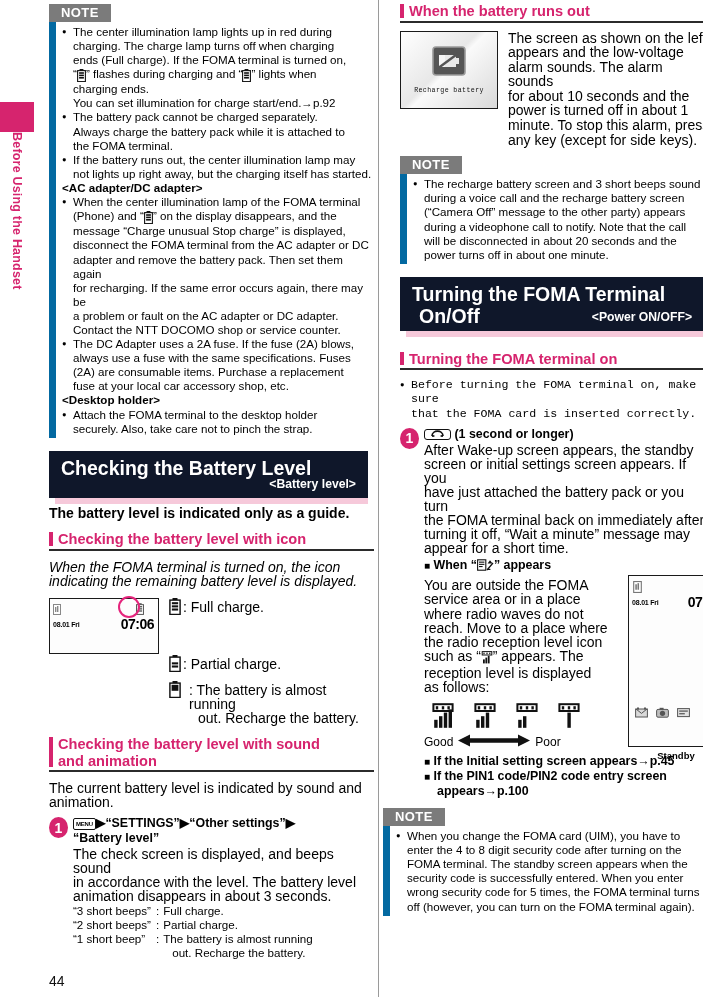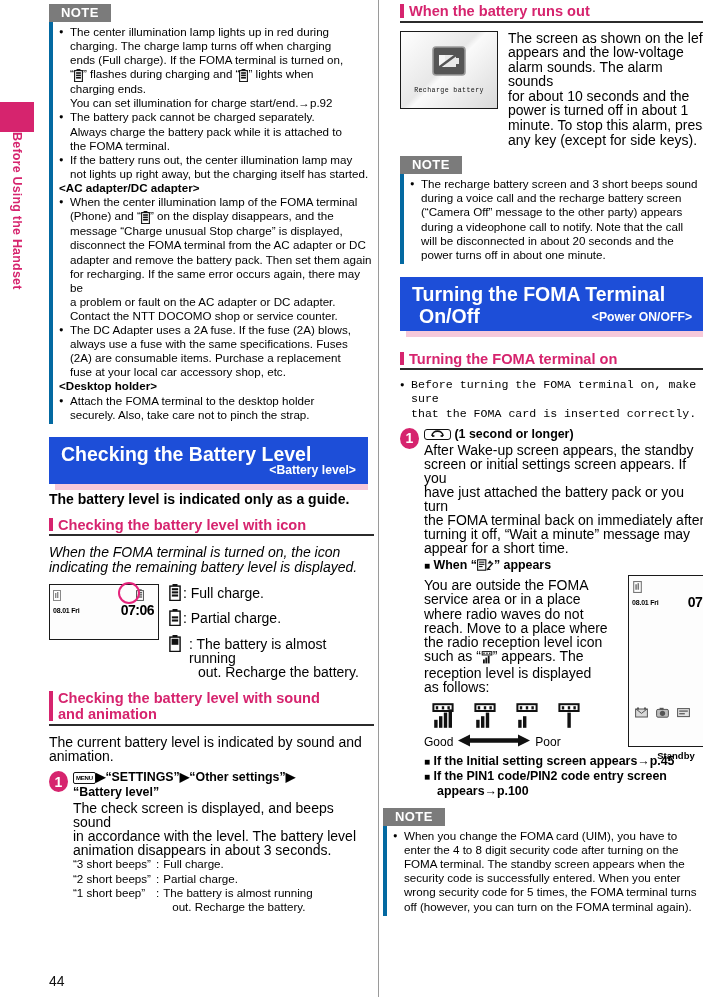--- a/index.html
+++ b/index.html
@@ -54,31 +54,31 @@
   .subhead { font-weight: bold; font-size: 11.6px; line-height: 14.3px; }
 
   
   .note { margin: 0; }
   .note .tag {
     display: inline-block; background: #7b7b7b; color: #fff;
     font-weight: bold; font-size: 13px; letter-spacing: .4px;
     padding: 1px 12px 2px 12px;
   }
   .note .body {
-    border-left: 4px solid #0369a1; padding: 3px 0 2px 6px; margin-top: 0px;
+    border-left: 7px solid #0369a1; padding: 3px 0 2px 6px; margin-top: 0px;
   }
 
   
   .banner { position: relative; margin: 0; }
   .banner .shadow {
     position: absolute; left: 6px; top: 6px; right: 0px; bottom: -6px;
     background: #f6c9da;
   }
   .banner .bar {
-    position: relative; background: #1d4ed8; color: #fff;
+    position: relative; background: #0f172a; color: #fff;
     padding: 6px 10px 7px 12px;
   }
   .banner .ttl { font-size: 19.5px; font-weight: bold; line-height: 22px; }
   .banner .sub {
     font-size: 12.2px; font-weight: bold; text-align: right;
     margin-top: -2px; padding-right: 2px;
   }
   .banner.two .bar { padding-bottom: 4px; }
   .banner .row2 { display: flex; align-items: flex-end; justify-content: space-between; margin-left: 7px; }
 
@@ -287,21 +287,21 @@
               <svg width="12" height="17" viewBox="0 0 9 13">
                 <rect x="2.6" y="0" width="3.8" height="1.6" fill="#111"></rect>
                 <rect x="0.6" y="1.6" width="7.8" height="11" fill="none" stroke="#111" stroke-width="1.1"></rect>
                 <rect x="2.1" y="3.2" width="4.8" height="1.6" fill="#111"></rect>
                 <rect x="2.1" y="5.6" width="4.8" height="1.6" fill="#111"></rect>
                 <rect x="2.1" y="8" width="4.8" height="1.6" fill="#111"></rect>
               </svg>
             </span>
           <span class="body-txt" style="padding-top:2px;">: Full charge.</span>
         </div>
-        <div style="display:flex; align-items:flex-start; gap:2px; height:26px;">
+        <div style="display:flex; align-items:flex-start; gap:2px; height:26px;margin-top:32px;">
           <span class="bat">
               <svg width="12" height="17" viewBox="0 0 9 13">
                 <rect x="2.6" y="0" width="3.8" height="1.6" fill="#111"></rect>
                 <rect x="0.6" y="1.6" width="7.8" height="11" fill="none" stroke="#111" stroke-width="1.1"></rect>
                 <rect x="2.1" y="5.6" width="4.8" height="1.6" fill="#111"></rect>
                 <rect x="2.1" y="8" width="4.8" height="1.6" fill="#111"></rect>
               </svg>
             </span>
           <span class="body-txt" style="padding-top:2px;">: Partial charge.</span>
         </div>

